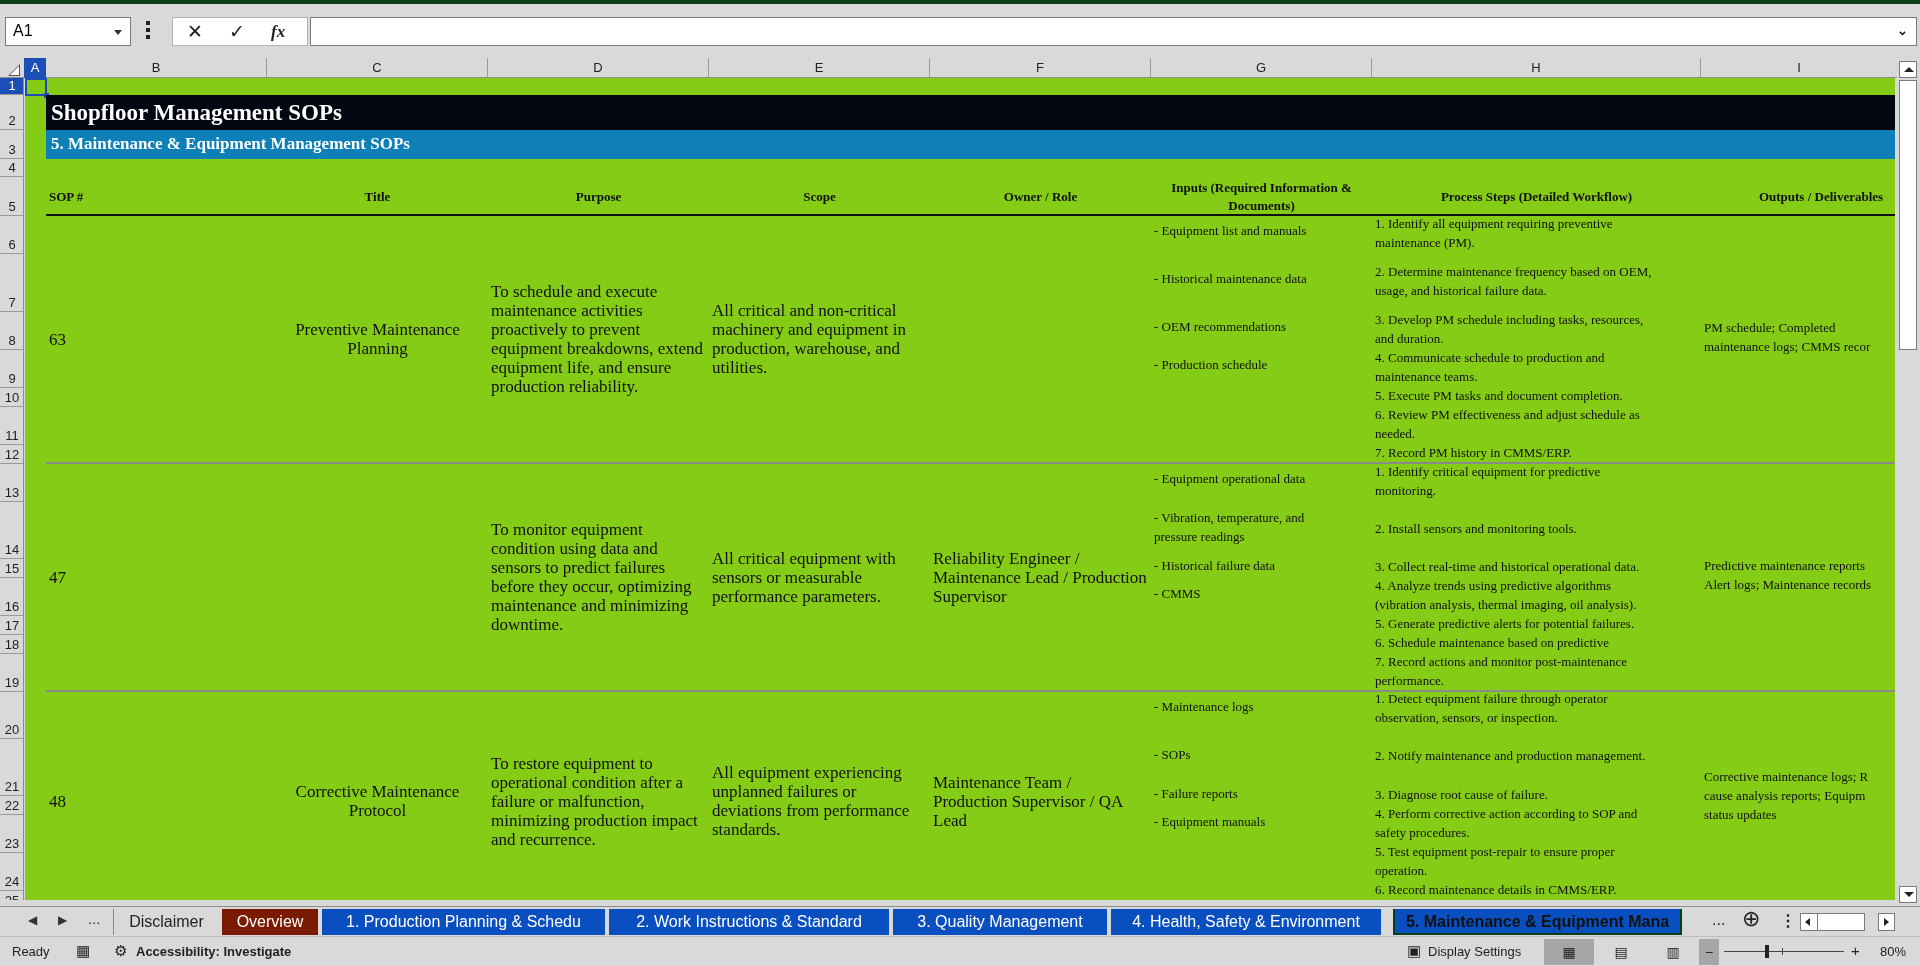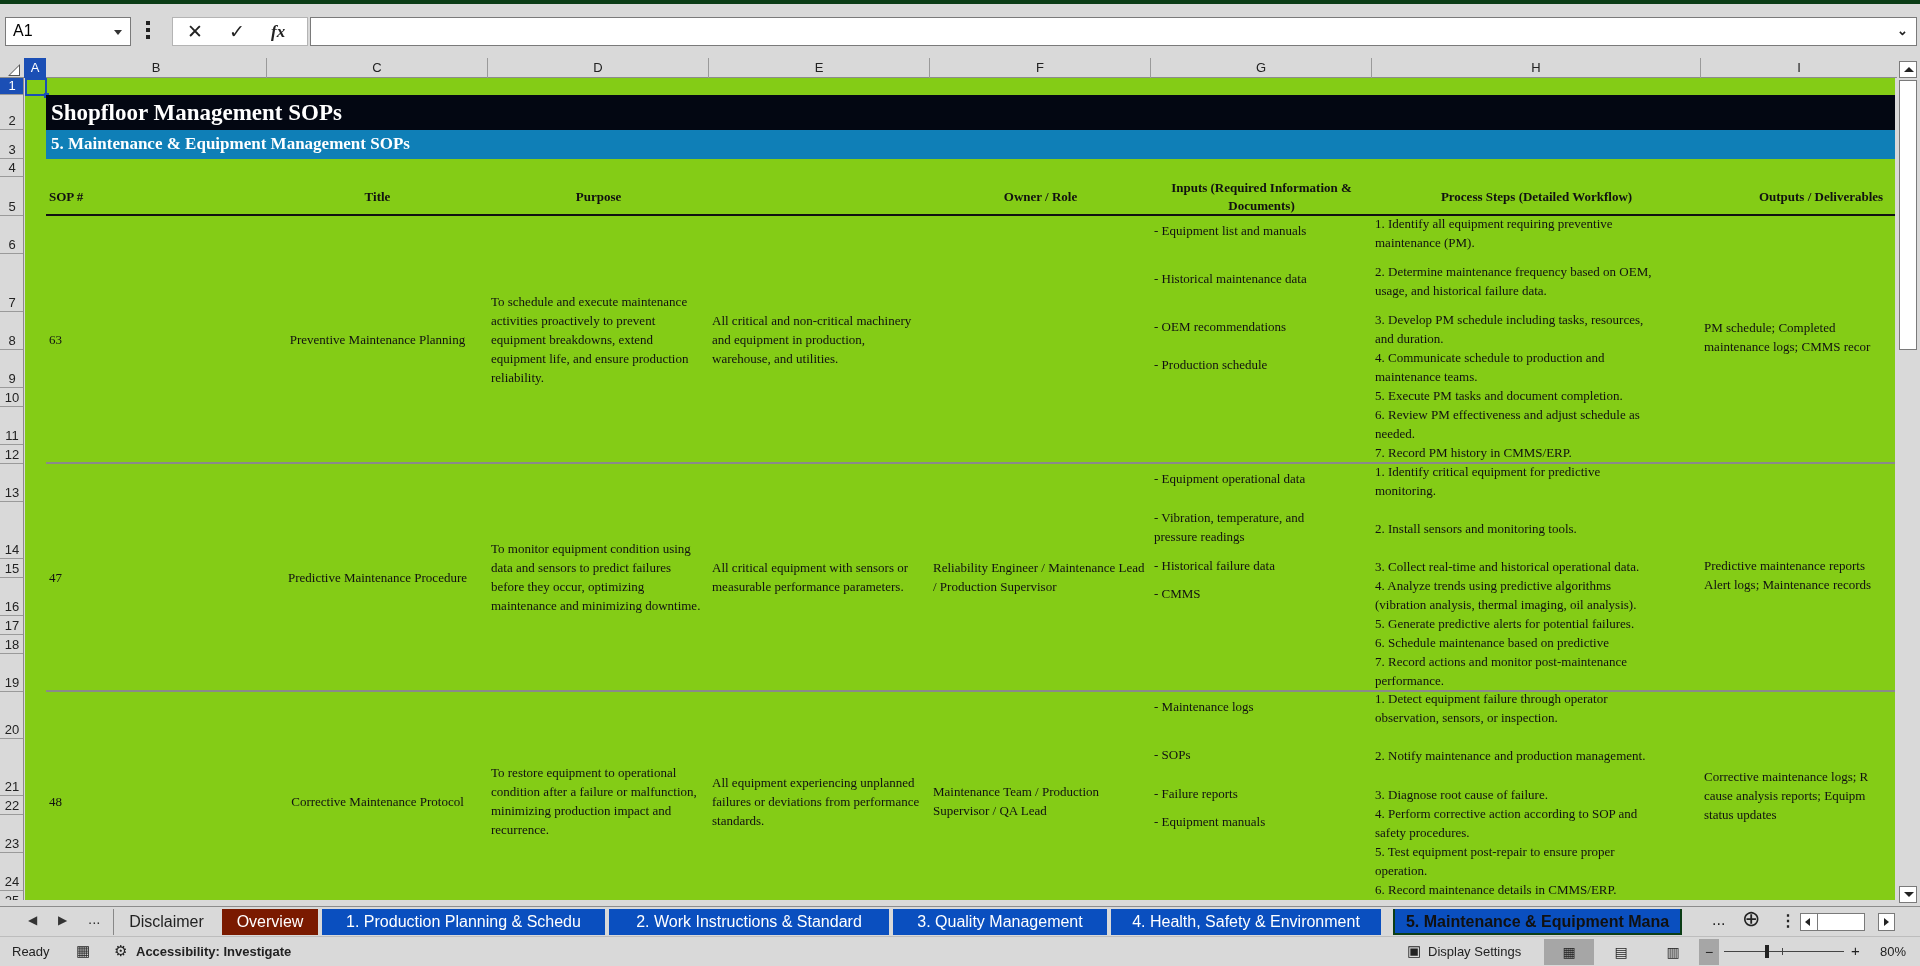--- a/index.html
+++ b/index.html
@@ -29,21 +29,21 @@
   .a1 { position: absolute; left: 0; top: 0; width: 22px; height: 18px; border: 2px solid #1b4fb5; }
   .a1:after { content: ""; position: absolute; right: -4px; bottom: -4px; width: 5px; height: 5px; background: #1b4fb5; }
   .title-band { position: absolute; left: 21px; top: 17px; width: 1849px; height: 35px; background: #030712; color: #fff; font-weight: bold; font-size: 23px; line-height: 35px; padding-left: 5px; }
   .sub-band { position: absolute; left: 21px; top: 52px; width: 1849px; height: 29px; background: #0f7fb7; color: #fff; font-weight: bold; font-size: 17px; line-height: 28px; padding-left: 5px; }
 
   .thead { position: absolute; left: 21px; top: 99px; width: 1849px; height: 39px; border-bottom: 2px solid #111; }
   .th { position: absolute; top: 0; height: 39px; display: flex; align-items: center; justify-content: center; text-align: center; font-weight: bold; font-size: 13px; color: #111; line-height: 18px; }
   .th.left { justify-content: flex-start; padding-left: 3px; }
 
   .trow { position: absolute; left: 21px; width: 1849px; border-bottom: 2px solid #8a8a8a; }
-  .td { position: absolute; top: 0; height: 100%; display: flex; align-items: center; font-size: 13px; color: #111; line-height: 19px; padding: 0 3px; }
+  .td { position: absolute; top: 0; height: 100%; display: flex; align-items: center; font-size: 17px; color: #111; line-height: 19px; padding: 0 3px; }
   .td.center { justify-content: center; text-align: center; }
   .list { position: absolute; top: 0; font-size: 13px; color: #111; line-height: 19px; }
   .list div { position: absolute; left: 3px; white-space: nowrap; }
 
   .vscroll { position: absolute; left: 1897px; top: 58px; width: 23px; height: 848px; background: #d9d9d9; }
   .vscroll .up, .vscroll .down { position: absolute; left: 2px; width: 18px; height: 17px; background: #fff; border: 1px solid #7a7a7a; }
   .vscroll .up { top: 3px; } .vscroll .down { top: 828px; }
   .vscroll .up:after { content: ""; position: absolute; left: 4px; top: 5px; border-left: 5px solid transparent; border-right: 5px solid transparent; border-bottom: 5px solid #222; }
   .vscroll .down:after { content: ""; position: absolute; left: 4px; top: 5px; border-left: 5px solid transparent; border-right: 5px solid transparent; border-top: 5px solid #222; }
   .vscroll .thumb { position: absolute; left: 2px; top: 22px; width: 18px; height: 270px; background: #fff; border: 1px solid #7a7a7a; }
@@ -139,20 +139,21 @@
 
 <div class="grid">
   <div class="a1"></div>
   <div class="title-band">Shopfloor Management SOPs</div>
   <div class="sub-band">5. Maintenance &amp; Equipment Management SOPs</div>
 
   <div class="thead">
     <div class="th left" style="left:0;width:221px">SOP #</div>
     <div class="th" style="left:221px;width:221px">Title</div>
     <div class="th" style="left:442px;width:221px">Purpose</div>
+    <div class="th" style="left:663px;width:221px">Scope</div>
     <div class="th" style="left:884px;width:221px">Owner / Role</div>
     <div class="th" style="left:1105px;width:221px">Inputs (Required Information &amp; Documents)</div>
     <div class="th" style="left:1326px;width:329px">Process Steps (Detailed Workflow)</div>
     <div class="th" style="left:1655px;width:240px">Outputs / Deliverables</div>
   </div>
 
   <div class="trow" style="top:138px;height:248px">
     <div class="td" style="left:0;width:221px">63</div>
     <div class="td center" style="left:221px;width:221px">Preventive Maintenance Planning</div>
     <div class="td" style="left:442px;width:221px">To schedule and execute maintenance activities proactively to prevent equipment breakdowns, extend equipment life, and ensure production reliability.</div>
@@ -178,21 +179,20 @@
       <div style="top:227px">7. Record PM history in CMMS/ERP.</div>
     </div>
     <div class="list" style="left:1655px;width:240px;height:248px;overflow:hidden">
       <div style="top:102px">PM schedule; Completed</div>
       <div style="top:121px">maintenance logs; CMMS recor</div>
     </div>
   </div>
 
   <div class="trow" style="top:386px;height:228px">
     <div class="td" style="left:0;width:221px">47</div>
-    <div class="td center" style="left:221px;width:221px">Predictive Maintenance Procedure</div>
     <div class="td" style="left:442px;width:221px">To monitor equipment condition using data and sensors to predict failures before they occur, optimizing maintenance and minimizing downtime.</div>
     <div class="td" style="left:663px;width:221px">All critical equipment with sensors or measurable performance parameters.</div>
     <div class="td" style="left:884px;width:221px">Reliability Engineer / Maintenance Lead / Production Supervisor</div>
     <div class="list" style="left:1105px;width:221px;height:228px">
       <div style="top:5px">- Equipment operational data</div>
       <div style="top:44px">- Vibration, temperature, and</div>
       <div style="top:63px">pressure readings</div>
       <div style="top:92px">- Historical failure data</div>
       <div style="top:120px">- CMMS</div>
     </div>

